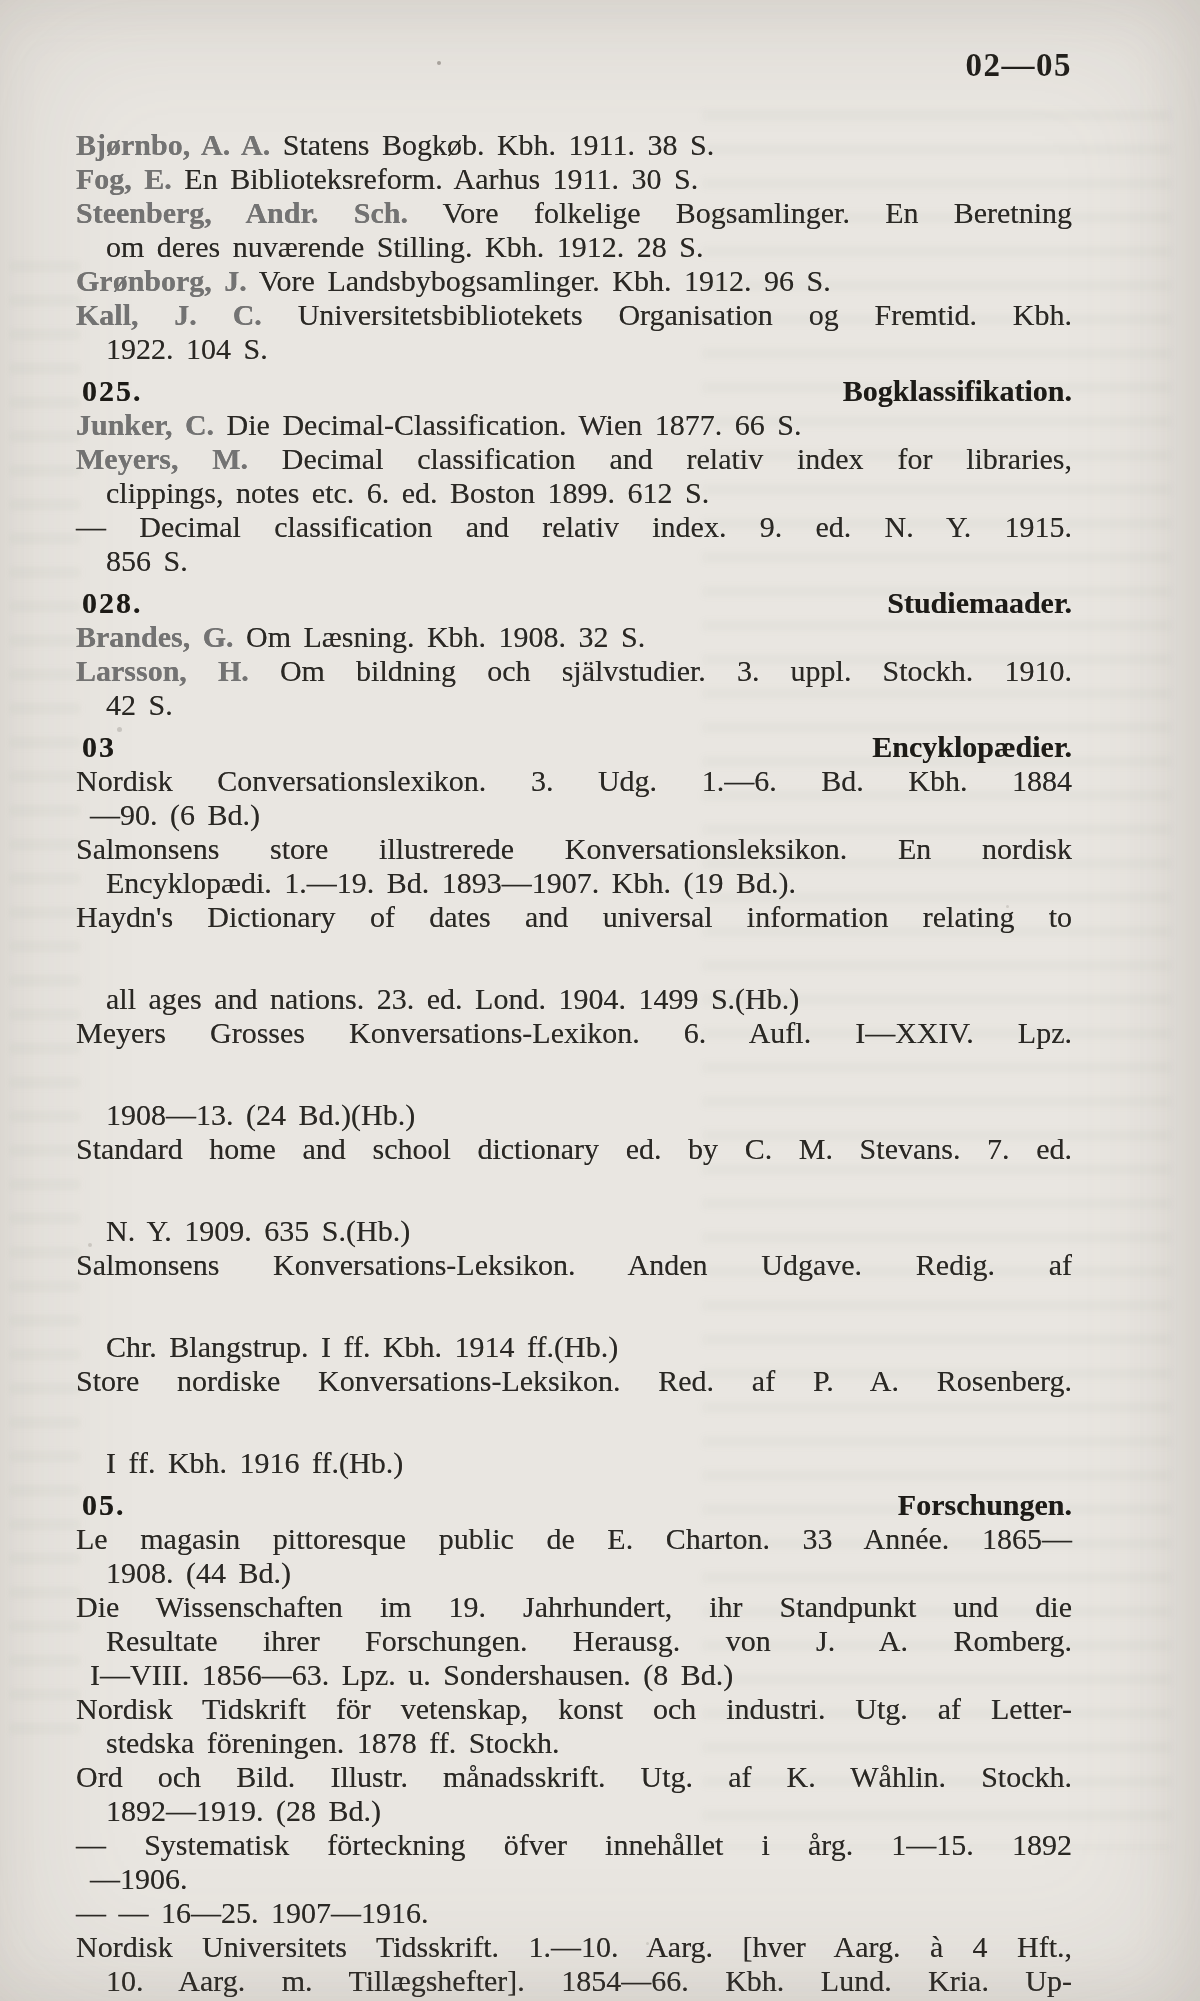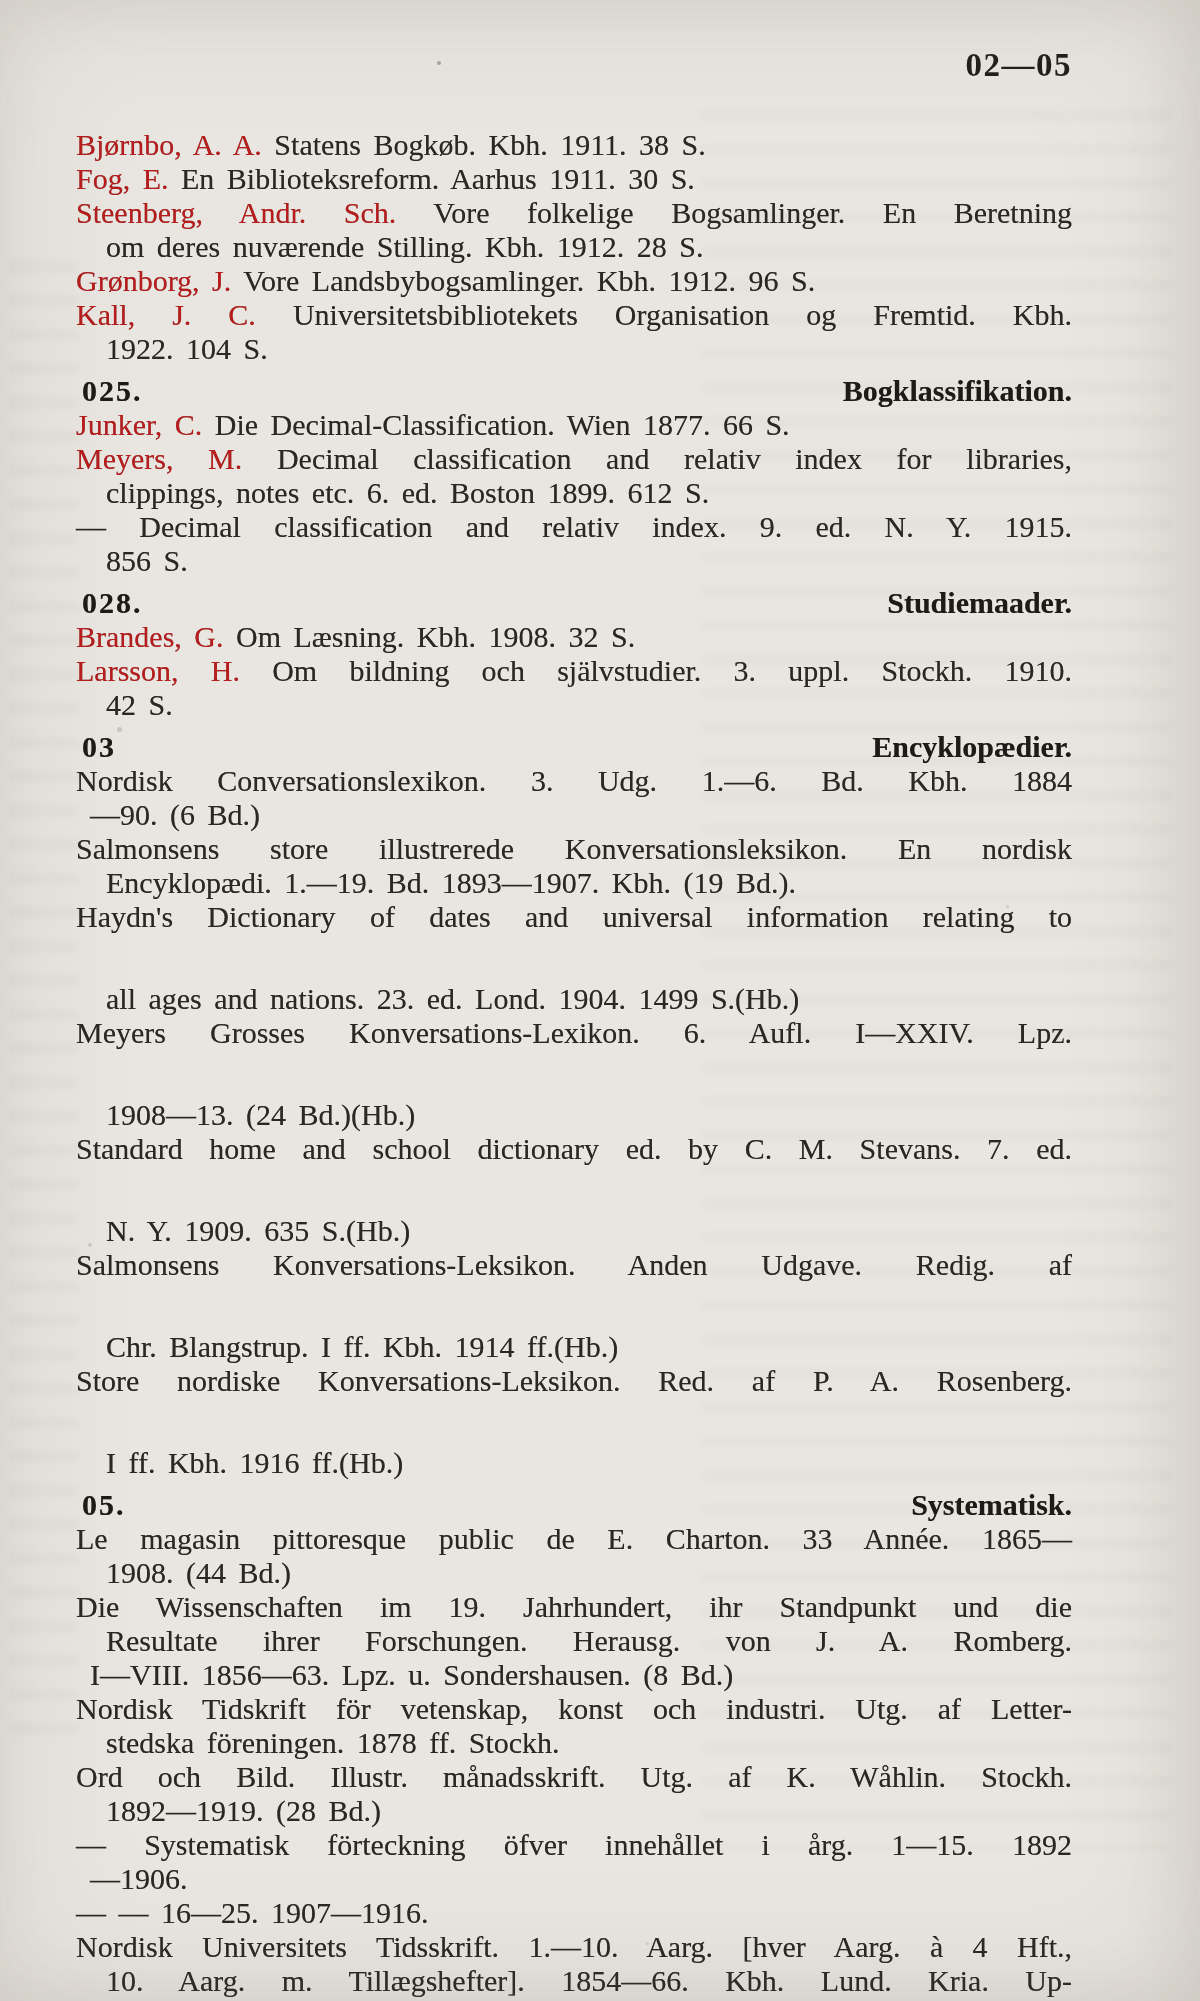--- a/index.html
+++ b/index.html
@@ -27,21 +27,21 @@
           line-height:40px;text-align:right;color:#201e1a;margin-bottom:43px;}
 
   .line{font-size:30px;line-height:34px;word-spacing:5px;
         text-shadow:0 0 .6px rgba(42,40,36,.55);}
   .just{text-align:justify;text-align-last:justify;}
   .ind1{padding-left:30px;}
   .ind2{padding-left:14px;}
   .flexline{display:flex;justify-content:flex-start;margin-top:48px;}
   .flexline .main{flex:0 1 auto;}
   .hb{flex:0 0 auto;}
-  b.author{font-weight:400;color:#b91c1c;margin-top:20px;}
+  b.author{font-weight:700;color:#737373;margin-top:20px;}
 
   .sec-row{display:flex;justify-content:space-between;align-items:baseline;
         font-size:30px;line-height:34px;font-weight:700;color:#1d1b17;
         margin-top:8px;text-shadow:0 0 .6px rgba(29,27,23,.55);margin-left:6px;}
   .sec-num{letter-spacing:2px;}
 
   .pageno{margin-top:38px;text-align:center;font-size:29px;line-height:34px;
         text-shadow:0 0 .6px rgba(42,40,36,.55);}
 </style>
 </head>
@@ -111,21 +111,21 @@
           <span class="main">Chr. Blangstrup.  I ff.  Kbh.  1914 ff.</span>
           <span class="hb">(Hb.)</span>
         </div>
         <div class="line just"><span class="main">Store nordiske Konversations-Leksikon.  Red. af P. A. Rosenberg.</span></div>
         <div class="line ind1 flexline">
           <span class="main">I ff.  Kbh.  1916 ff.</span>
           <span class="hb">(Hb.)</span>
         </div>
         <div class="sec-row">
           <span class="sec-num">05.</span>
-          <span class="sec-title">Systematisk.</span>
+          <span class="sec-title">Forschungen.</span>
         </div>
         <div class="line just"><span class="main">Le magasin pittoresque public de E. Charton.  33 Année.  1865—</span></div>
         <div class="line ind1"><span class="main">1908.  (44 Bd.)</span></div>
         <div class="line just"><span class="main">Die Wissenschaften im 19. Jahrhundert, ihr Standpunkt und die</span></div>
         <div class="line ind1 just"><span class="main">Resultate ihrer Forschungen.  Herausg.  von J. A. Romberg.</span></div>
         <div class="line ind2"><span class="main">I—VIII.  1856—63.  Lpz.  u.  Sondershausen.  (8 Bd.)</span></div>
         <div class="line just"><span class="main">Nordisk Tidskrift för vetenskap, konst och industri.  Utg. af Letter-</span></div>
         <div class="line ind1"><span class="main">stedska föreningen.  1878 ff.  Stockh.</span></div>
         <div class="line just"><span class="main">Ord och Bild.  Illustr. månadsskrift.  Utg. af K. Wåhlin.  Stockh.</span></div>
         <div class="line ind1"><span class="main">1892—1919.  (28 Bd.)</span></div>

